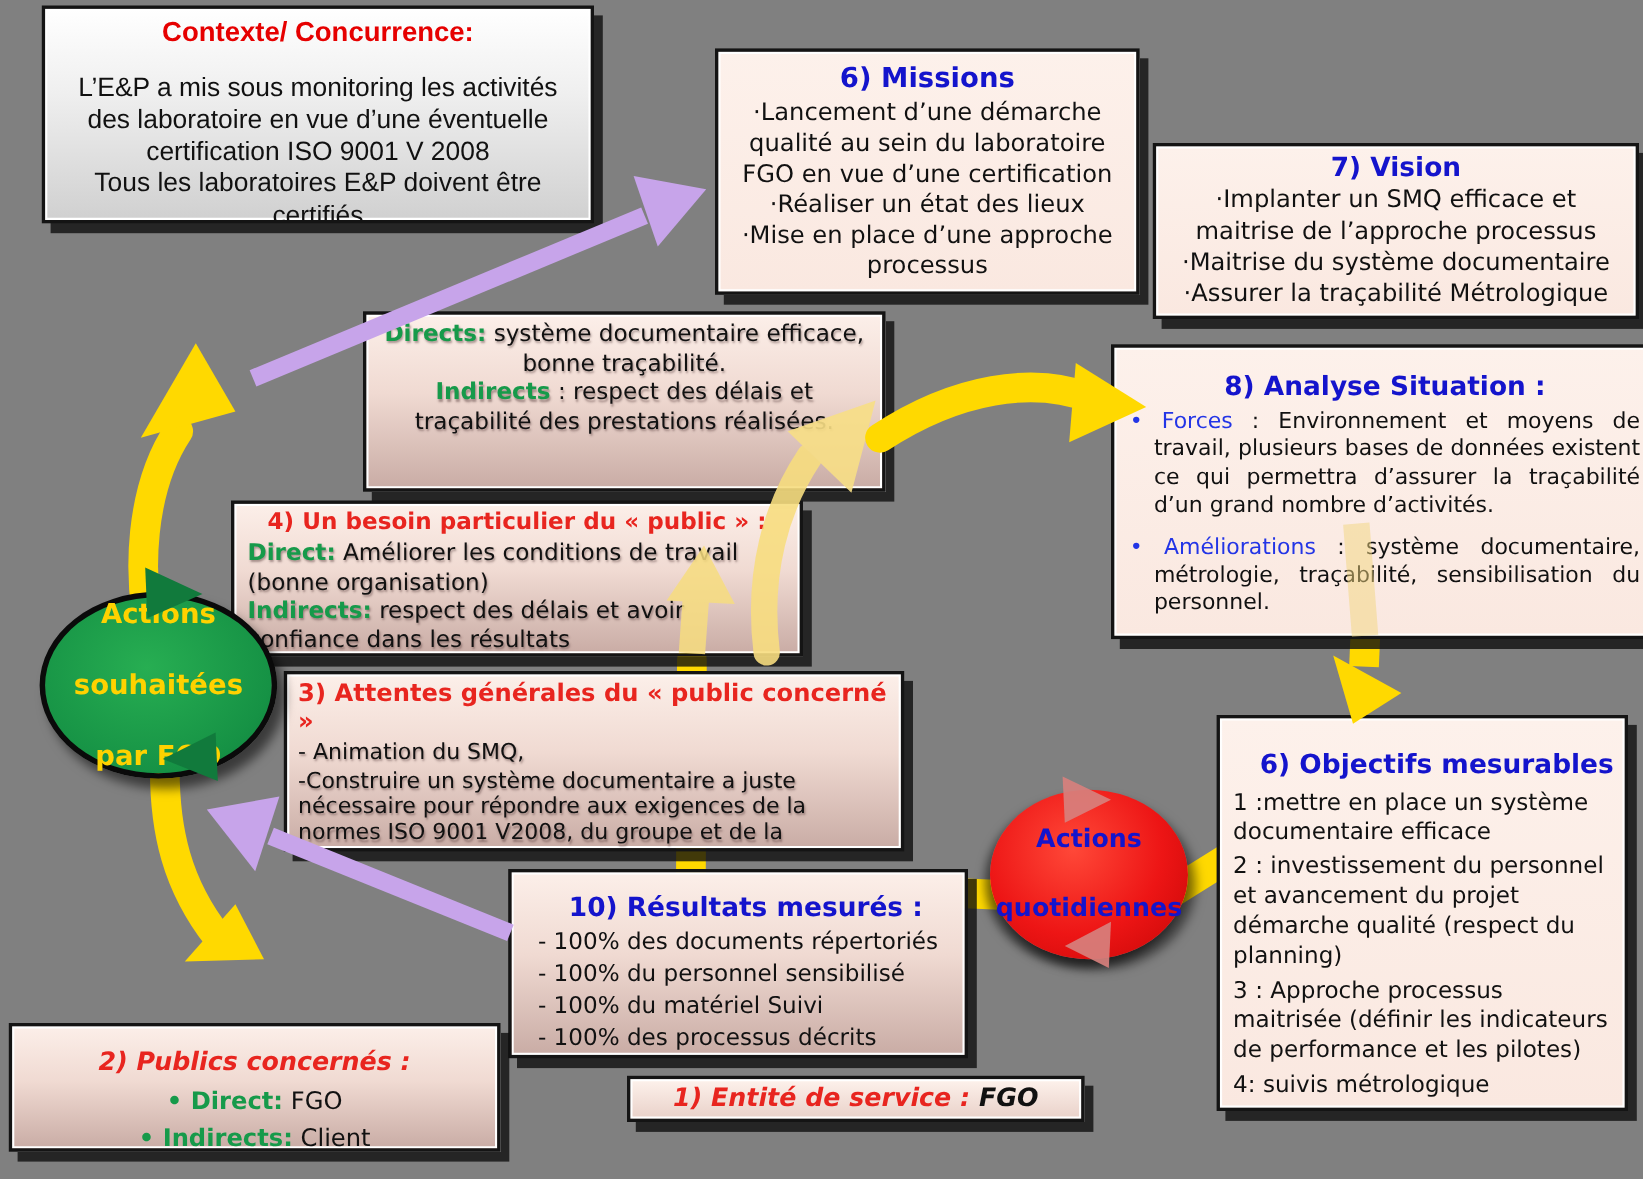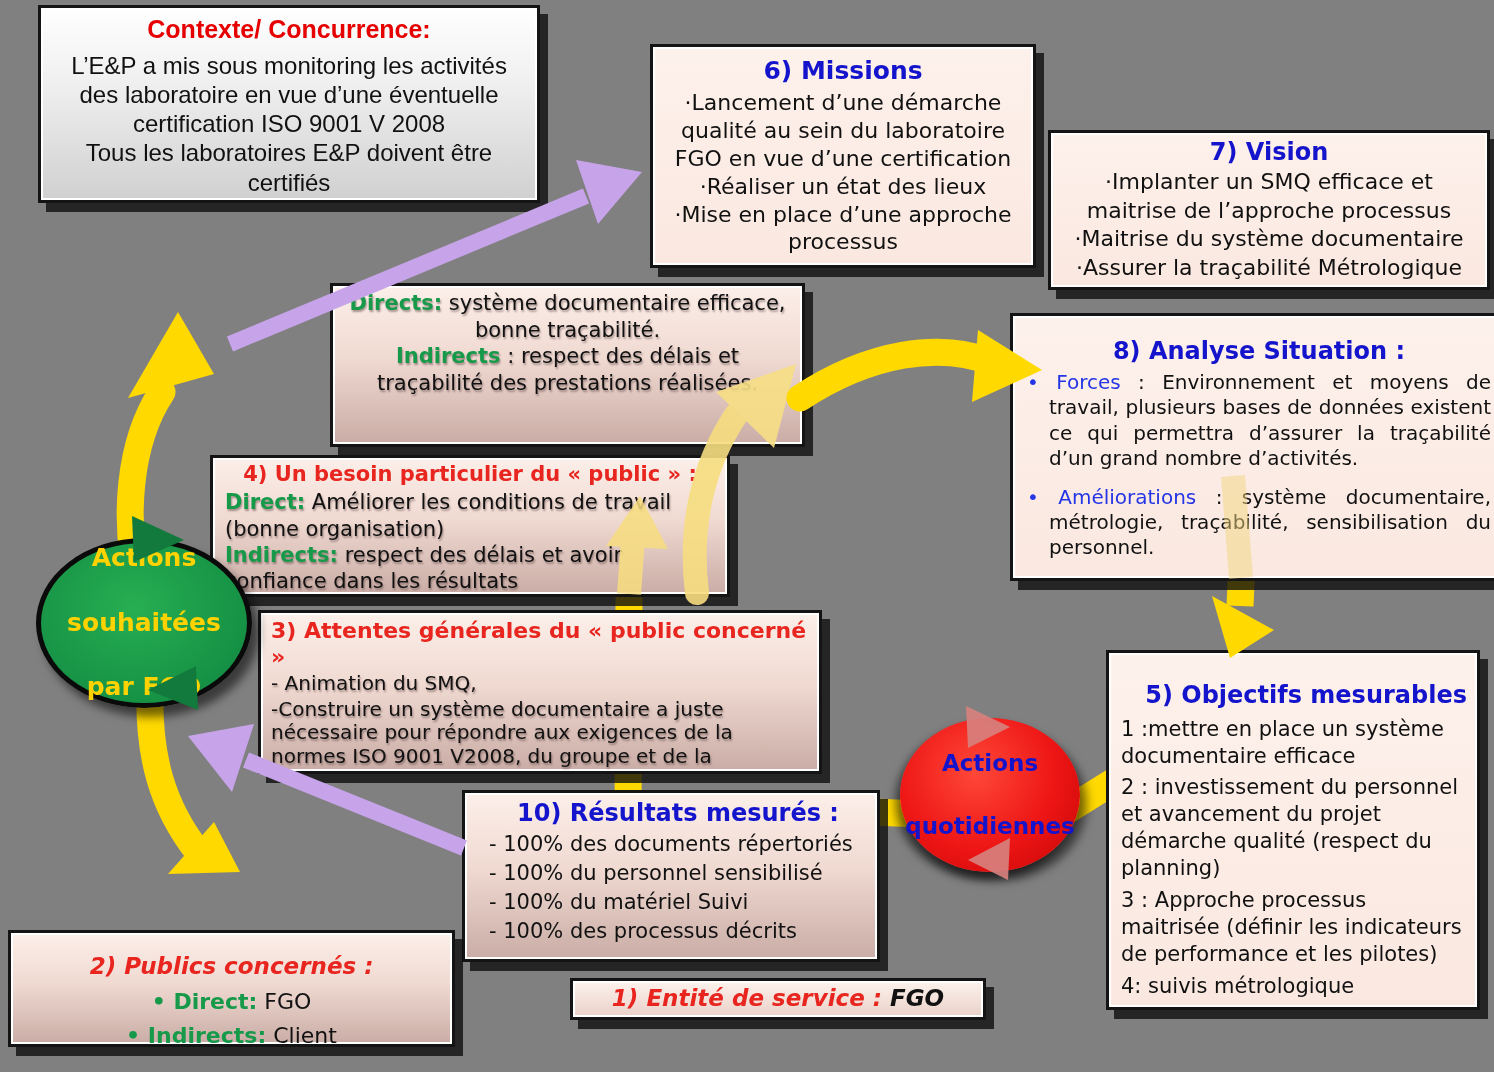--- a/index.html
+++ b/index.html
@@ -19,21 +19,21 @@
 
   .t-blue{color:#1414CC;font-weight:bold;}
   .t-red{color:#E8251F;font-weight:bold;}
   .kw-g{color:#169A4A;font-weight:bold;}
   .kw-b{color:#2335E6;}
   .shadowed{text-shadow:1px 2px 2px rgba(70,45,45,.45);}
 
   
   #ctxBox{left:38px;top:5px;width:502px;height:198px;padding:6px 12px;
           text-align:center;font-size:24px;line-height:1.22;color:#111;}
-  #ctxBox .ttl{font-size:25px;color:#E60000;font-weight:bold;margin-bottom:6px;}
+  #ctxBox .ttl{font-size:25px;color:#E60000;font-weight:bold;margin-bottom:20px;}
 
   #missionsBox{left:650px;top:44px;width:386px;height:224px;padding:8px 10px;
           text-align:center;font-size:22px;line-height:1.27;color:#111;}
   #missionsBox .ttl{font-size:25px;margin-bottom:2px;}
 
   #visionBox{left:1048px;top:130px;width:442px;height:160px;padding:4px 8px;
           text-align:center;font-size:22px;line-height:1.3;color:#111;}
   #visionBox .ttl{font-size:24px;}
 
   #livrablesBox{left:330px;top:283px;width:475px;height:164px;padding:4px 8px;
@@ -47,21 +47,21 @@
 
   #besoinBox{left:210px;top:455px;width:520px;height:142px;padding:3px 12px;
           font-size:21px;line-height:1.25;color:#111;}
   #besoinBox .ttl{font-size:21px;text-align:center;margin-bottom:2px;}
 
   #attentesBox{left:258px;top:610px;width:564px;height:164px;padding:3px 10px;
           font-size:20px;line-height:1.18;color:#111;}
   #attentesBox .ttl{font-size:22px;margin-bottom:1px;}
   #attentesBox div{margin:2px 0;}
 
-  #resultatsBox{left:462px;top:790px;width:418px;height:172px;padding:4px 10px;
+  #resultatsBox{left:462px;top:790px;width:418px;height:172px;padding:16px 10px;
           font-size:21px;line-height:1.38;color:#111;}
   #resultatsBox .ttl{font-size:24px;text-align:center;}
   #resultatsBox div{padding-left:14px;}
 
   #publicsBox{left:8px;top:930px;width:447px;height:117px;padding:16px;
           text-align:center;font-size:22px;line-height:1.55;color:#111;}
   #publicsBox .ttl{font-size:23px;font-style:italic;}
 
   #entiteBox{left:570px;top:978px;width:416px;height:42px;text-align:center;
           font-size:23px;font-style:italic;font-weight:bold;line-height:34px;color:#111;
@@ -163,21 +163,21 @@
     <div class="ttl t-red">2) Publics concernés :</div>
     <div><span class="kw-g">• </span><span class="kw-g">Direct:</span><span> FGO</span></div>
     <div><span class="kw-g">• </span><span class="kw-g">Indirects:</span><span> Client</span></div>
   </div>
 
   <div class="box" id="entiteBox">
     <span class="t-red">1) Entité de service : </span><span>FGO</span>
   </div>
 
   <div class="box light" id="objectifsBox">
-    <div class="ttl t-blue">5) Objectifs mesurables</div>
+    <div class="ttl t-blue">6) Objectifs mesurables</div>
     <div>1 :mettre en place un système documentaire efficace</div>
     <div>2 : investissement du personnel et avancement du projet démarche qualité (respect du planning)</div>
     <div>3 : Approche processus maitrisée (définir les indicateurs de performance et les pilotes)</div>
     <div>4: suivis métrologique</div>
   </div>
 
   <div class="ellipse" id="greenEllipse">
     <div>Actions</div>
     <div>souhaitées</div>
     <div>par FGO</div>

